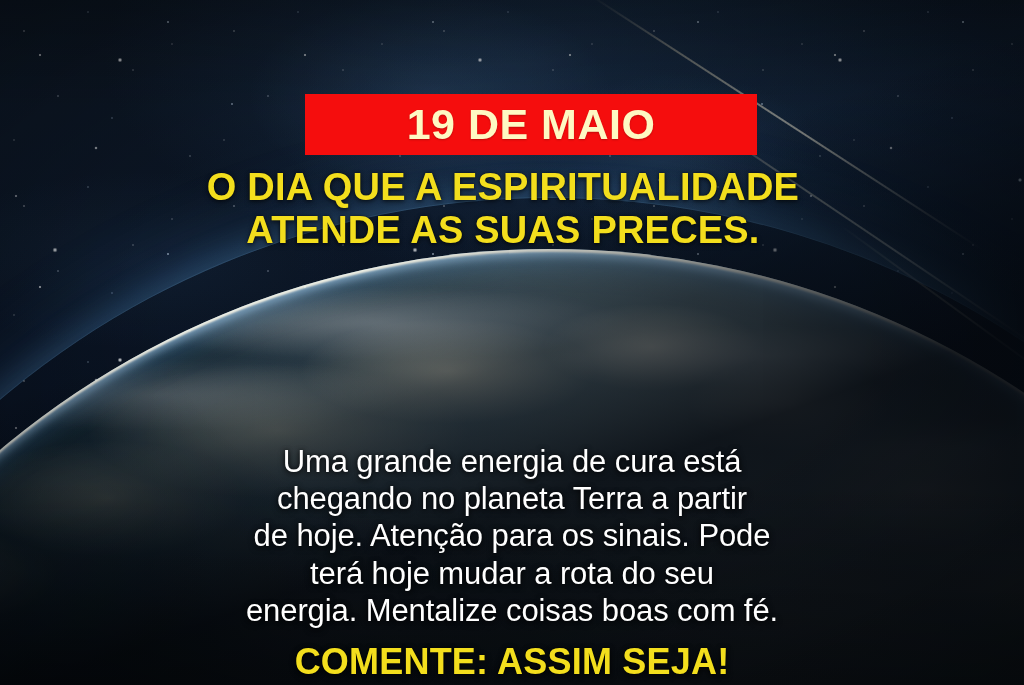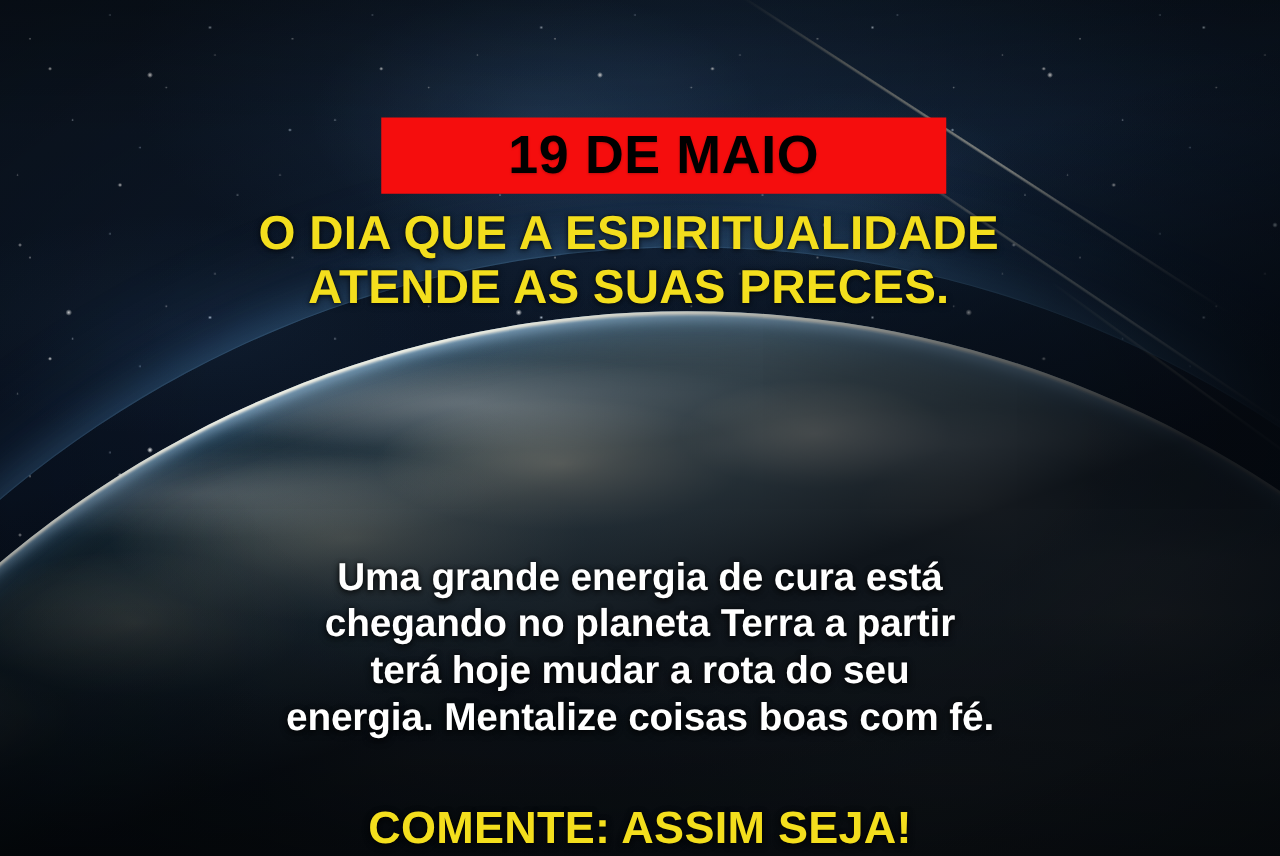--- a/index.html
+++ b/index.html
@@ -215,21 +215,21 @@
     left: 305px;
     top: 94px;
     width: 452px;
     height: 61px;
     background: #f50d0d;
     display: flex;
     align-items: center;
     justify-content: center;
   }
   .date-banner-text {
-    color: #000000;
+    color: #fef9c3;
     font-size: 43px;
     font-weight: 700;
     letter-spacing: 0.5px;
     line-height: 1;
     white-space: nowrap;
     text-shadow: 0 1px 2px rgba(0,0,0,0.22);
   }
 
   .headline {
     position: absolute;
@@ -247,21 +247,21 @@
   }
   .headline-line { display: block; white-space: nowrap; }
 
   .body-copy {
     position: absolute;
     left: 0;
     right: 0;
     top: 443px;
     color: #ffffff;
     font-size: 31px;
-    font-weight: 700;
+    font-weight: 400;
     line-height: 1.20;
     letter-spacing: -0.1px;
     text-shadow:
       0 0 4px rgba(0,0,0,0.70),
       0 2px 6px rgba(0,0,0,0.62);
   }
   .body-line { display: block; white-space: nowrap; }
 
   .cta {
     position: absolute;
@@ -313,20 +313,21 @@
     </div>
 
     <div class="headline">
       <span class="headline-line">O DIA QUE A ESPIRITUALIDADE</span>
       <span class="headline-line">ATENDE AS SUAS PRECES.</span>
     </div>
 
     <div class="body-copy">
       <span class="body-line">Uma grande energia de cura está</span>
       <span class="body-line">chegando no planeta Terra a partir</span>
+      <span class="body-line">de hoje. Atenção para os sinais. Pode</span>
       <span class="body-line">terá hoje mudar a rota do seu</span>
       <span class="body-line">energia. Mentalize coisas boas com fé.</span>
     </div>
 
     <div class="cta">COMENTE: ASSIM SEJA!</div>
 
   </div>
 </div>
 
 </body></html>

